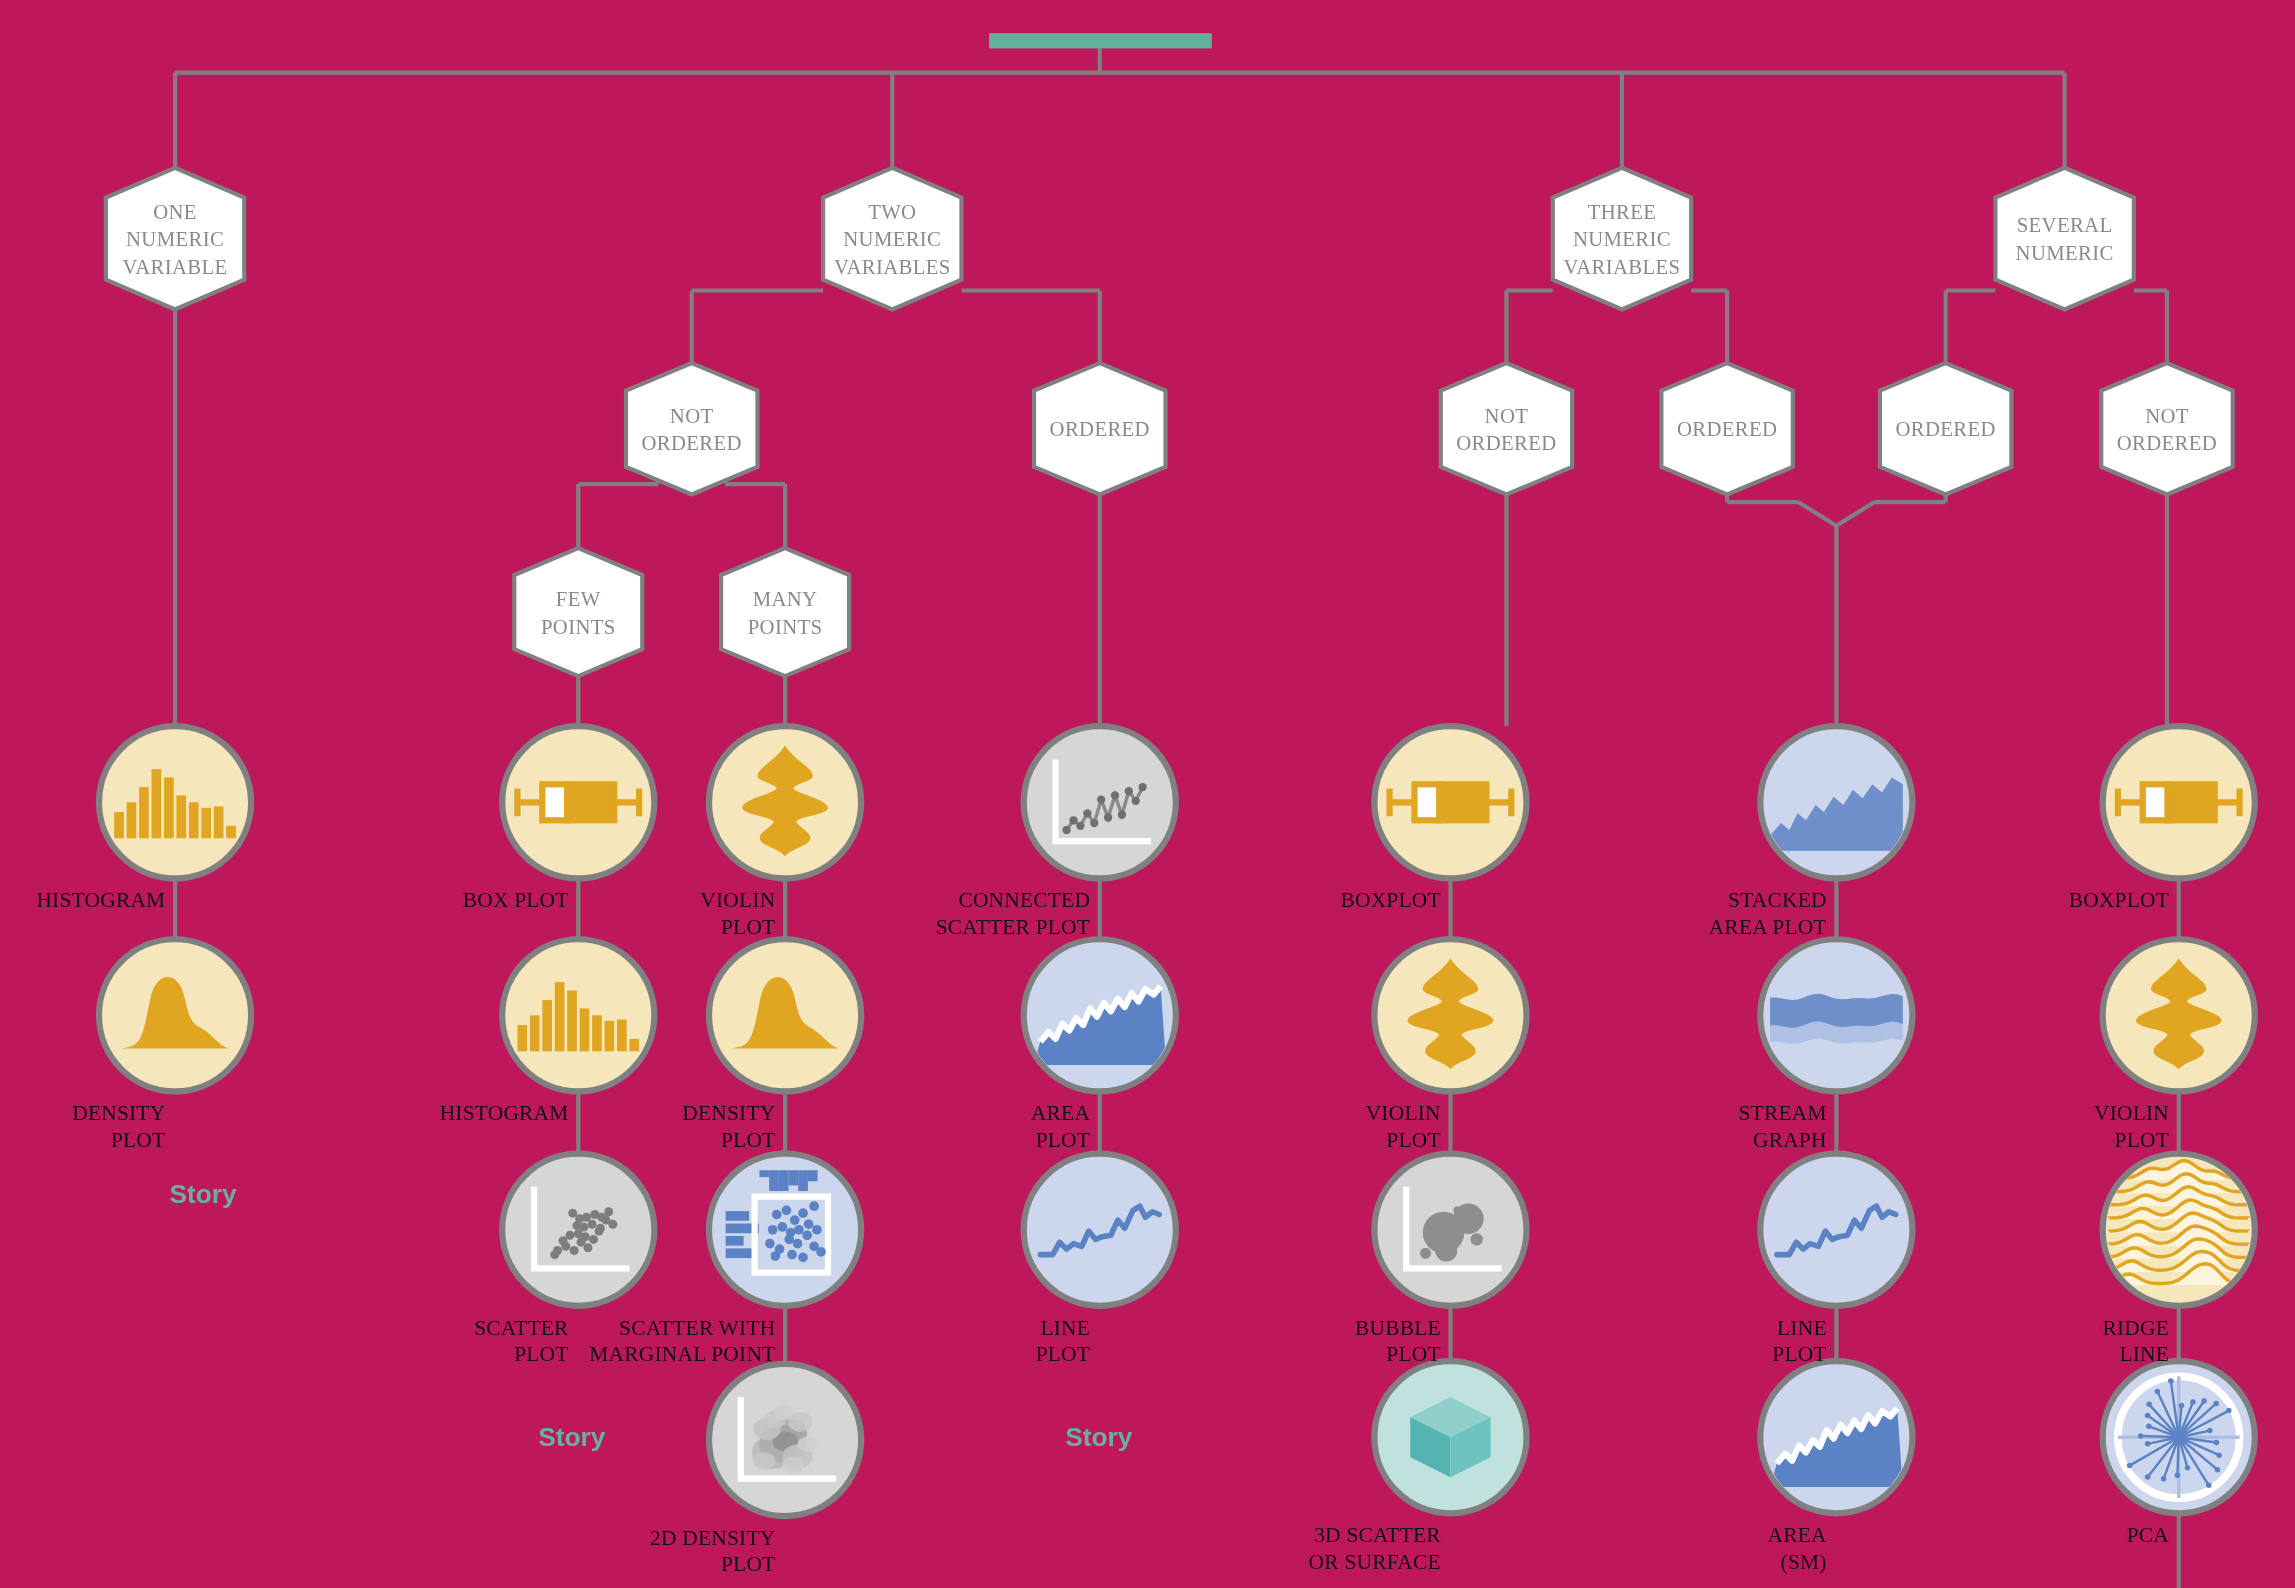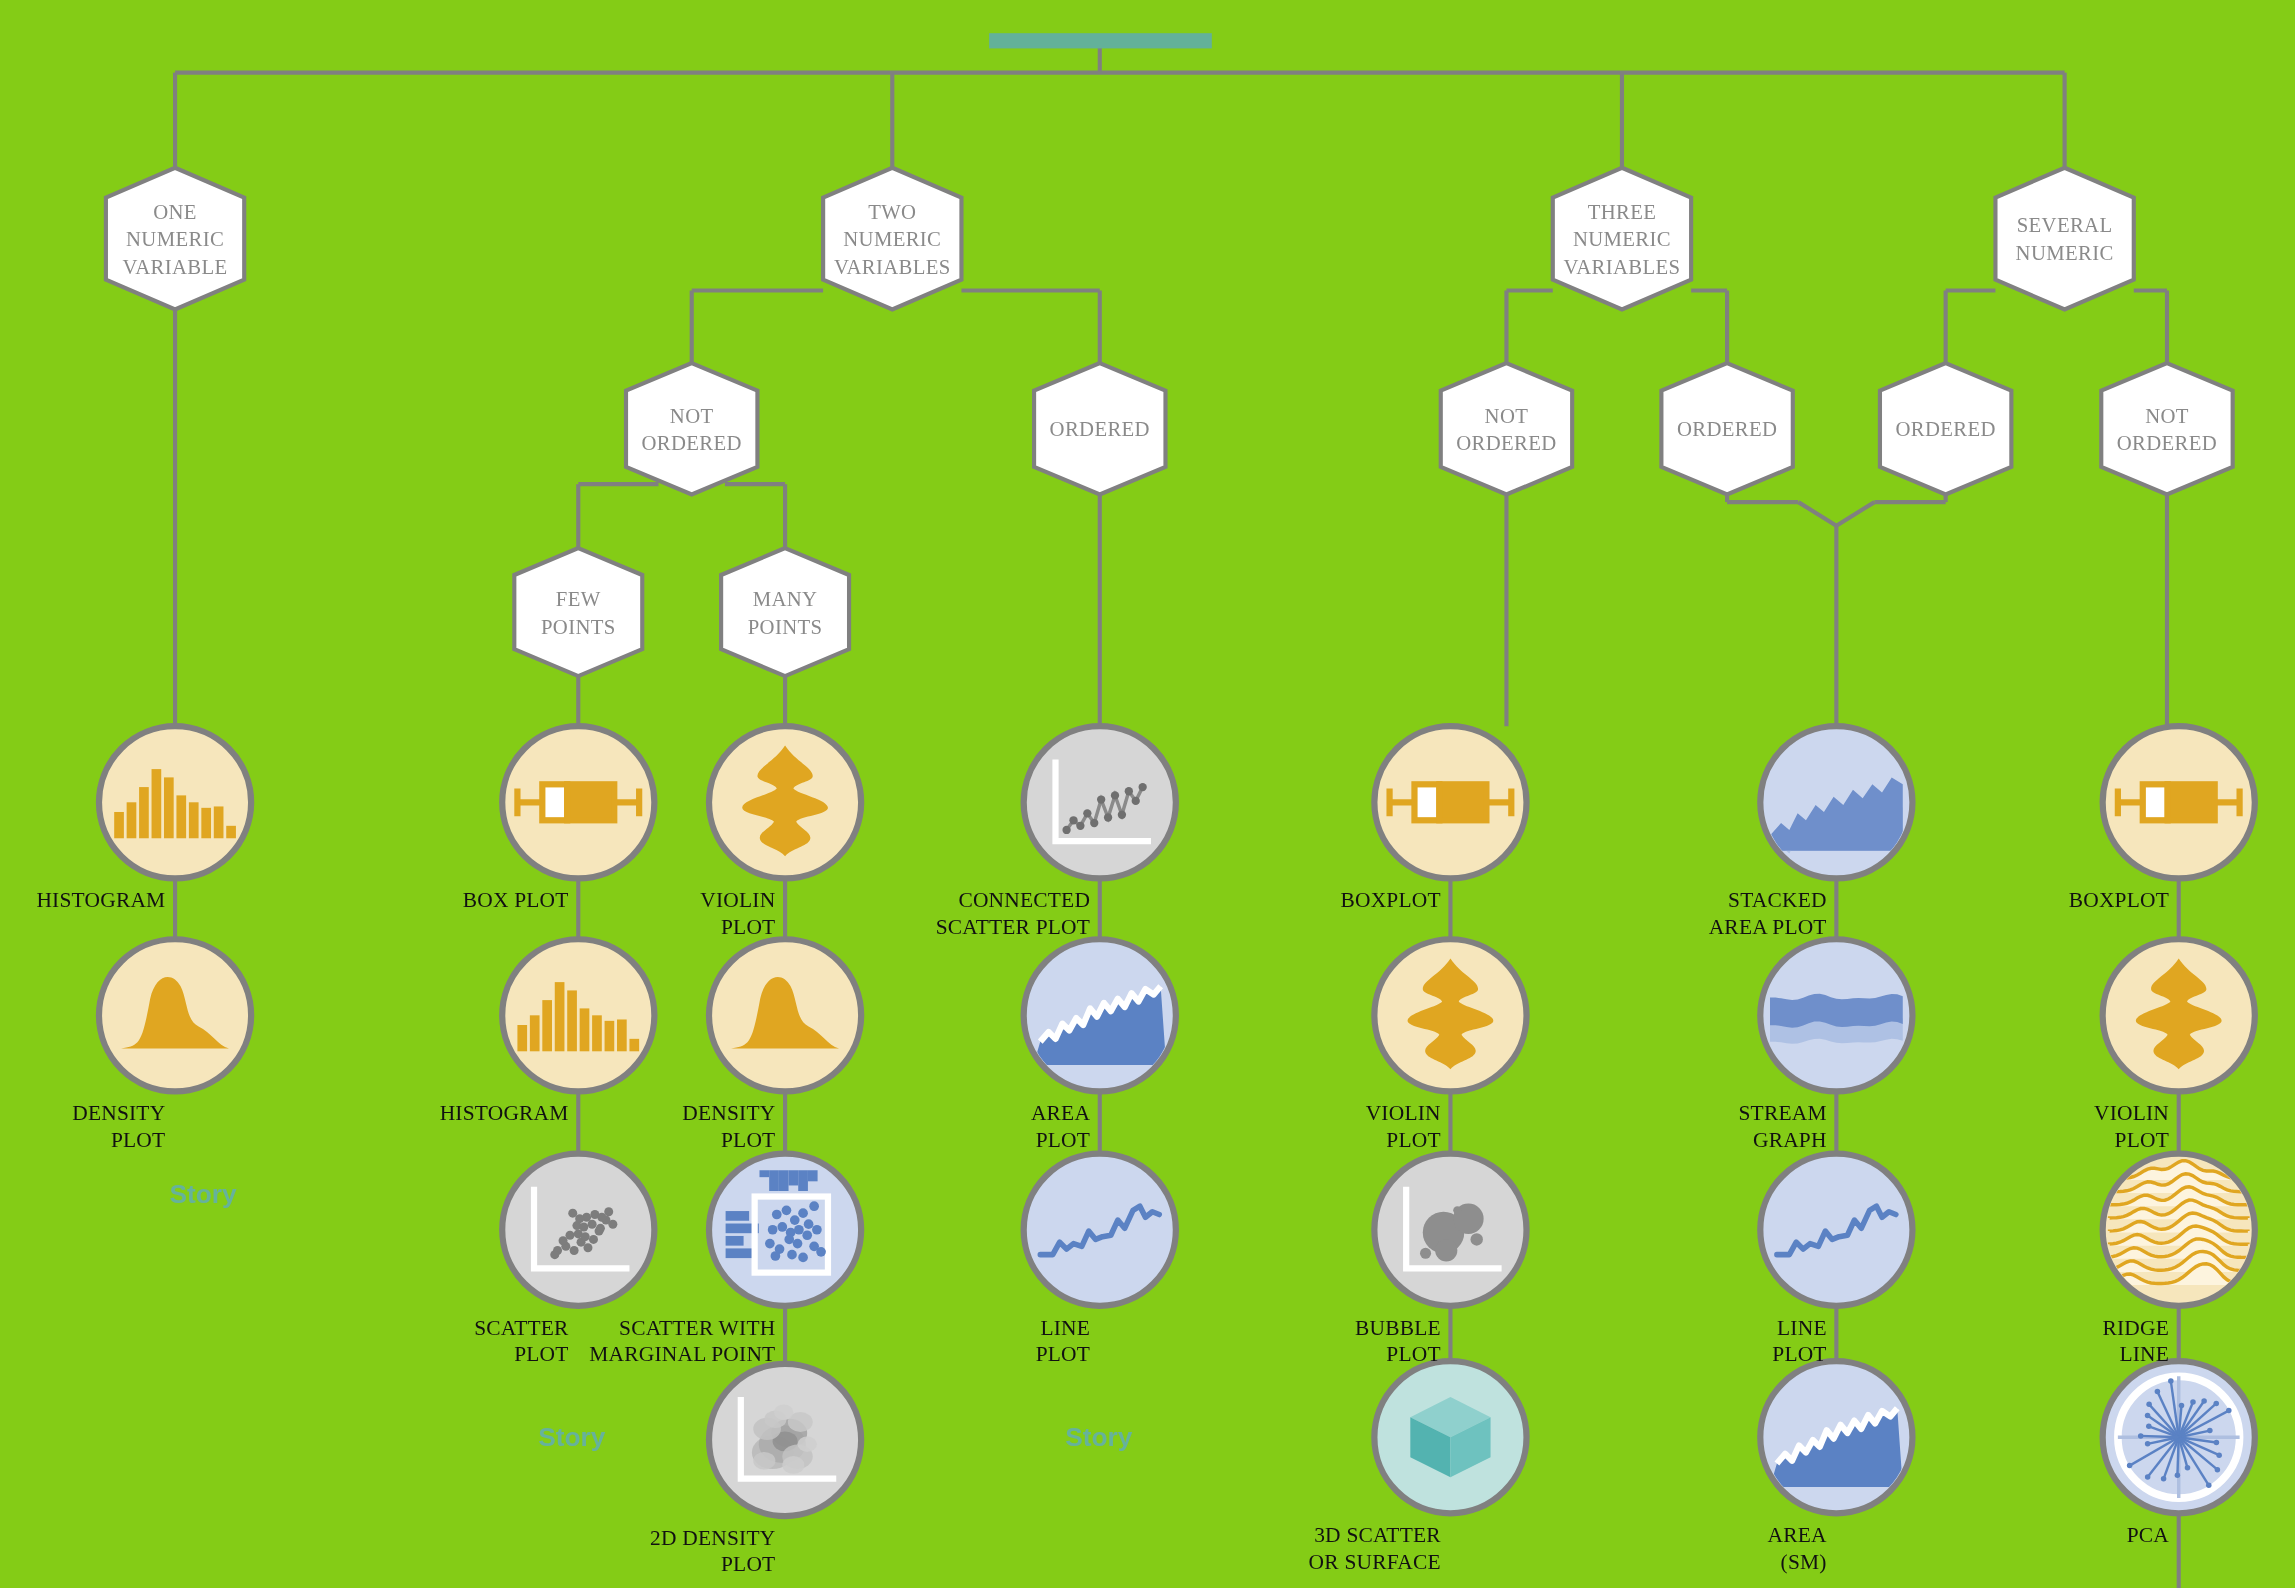--- a/index.html
+++ b/index.html
@@ -1,17 +1,17 @@
 <!DOCTYPE html>
 <html style="font-size:11px"><head>
 <meta charset="utf-8">
 <style>
   html,body{margin:0;padding:0;background:#ffffff;}
   body{width:2295px;height:1588px;font-family:"Liberation Serif",serif;}
-  #stage{position:relative;width:2295px;height:1588px;overflow:hidden;background:#84cc16;}
+  #stage{position:relative;width:2295px;height:1588px;overflow:hidden;background:#be185d;}
   svg#diagram{position:absolute;left:0;top:0;width:2295px;height:1588px;}
   .hexlabel{font-family:"Liberation Serif",serif;font-size:30px;fill:#8a8a8a;letter-spacing:.5px;text-anchor:middle;}
   .nodelabel{font-family:"Liberation Serif",serif;font-size:31px;fill:#111111;letter-spacing:.3px;}
   .story{font-family:"Liberation Sans",sans-serif;font-size:38px;fill:#66b29c;font-weight:600;}
 </style>
 </head>
 <body>
 
 <div id="stage">
   <svg id="diagram" viewBox="0 0 3318 2296" xmlns="http://www.w3.org/2000/svg">

